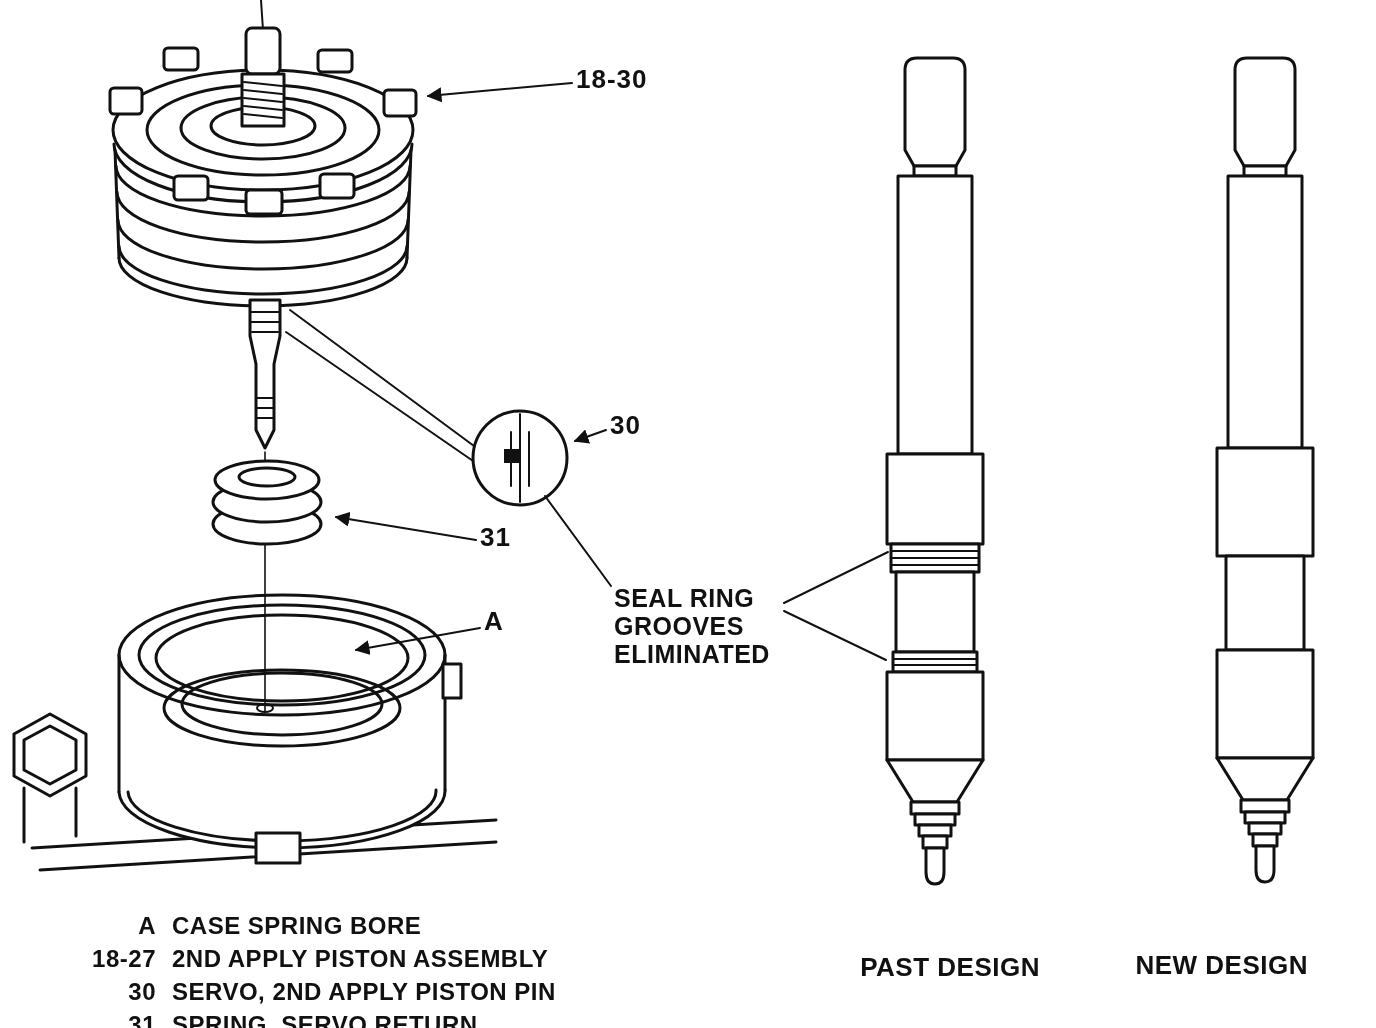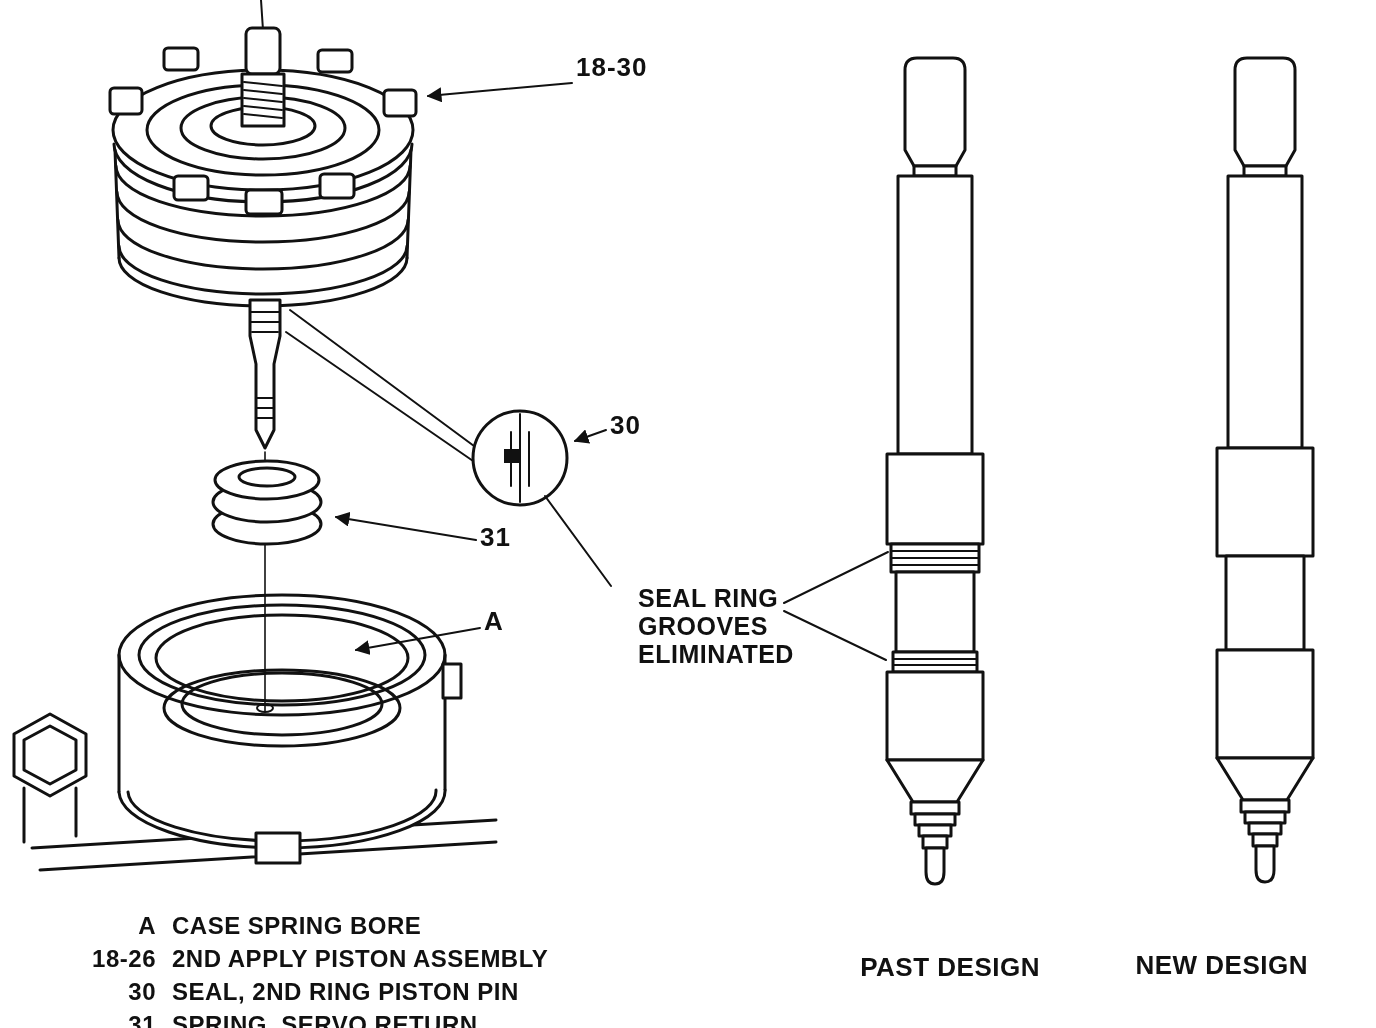--- a/index.html
+++ b/index.html
@@ -14,21 +14,21 @@
     stroke:var(--ink,#111111);stroke-width:3;fill:none;
     stroke-linejoin:round;stroke-linecap:round;
   }
   #diagram-svg .wh{fill:var(--background,#ffffff);}
   #diagram-svg .inkfill{fill:var(--ink,#111111);stroke:none;}
   #diagram-svg .thin{stroke-width:2;}
   #diagram-svg .t15{stroke-width:1.6;}
   #diagram-svg marker path{fill:var(--ink,#111111);stroke:none;}
   .lbl{position:absolute;font-weight:bold;white-space:nowrap;color:var(--ink,#111111);}
   .callout{font-size:26px;letter-spacing:1px;}
-  .note{font-size:25px;line-height:28px;white-space:pre-line;letter-spacing:.5px;margin-left:24px;}
+  .note{font-size:25px;line-height:28px;white-space:pre-line;letter-spacing:.5px;}
   .design{font-size:26px;width:200px;text-align:right;letter-spacing:.5px;}
   #legend{
     position:absolute;left:86px;top:912px;
     display:grid;grid-template-columns:70px auto;column-gap:16px;row-gap:5px;
     font-size:24px;font-weight:bold;letter-spacing:.5px;color:var(--ink,#111111);
   }
   #legend .num{text-align:right;}
 </style>
 </head>
 <body>
@@ -171,40 +171,40 @@
       <rect x="1217" y="650" width="96" height="108" class="wh"></rect>
       <polygon points="1217,758 1313,758 1287,800 1243,800" class="wh"></polygon>
       <rect x="1241" y="800" width="48" height="12" class="wh"></rect>
       <rect x="1245" y="812" width="40" height="11" class="wh"></rect>
       <rect x="1249" y="823" width="32" height="11" class="wh"></rect>
       <rect x="1253" y="834" width="24" height="12" class="wh"></rect>
       <path d="M1256,846 L1274,846 L1274,870 Q1274,882 1265,882 Q1256,882 1256,870 Z" class="wh"></path>
     </g>
   </svg>
 
-  <div class="lbl callout" style="left:576px;top:52px;">18-30</div>
+  <div class="lbl callout" style="left:576px;top:64px;">18-30</div>
 
   <div class="lbl callout" style="left:610px;top:410px;">30</div>
 
   <div class="lbl callout" style="left:480px;top:522px;">31</div>
 
   <div class="lbl callout" style="left:484px;top:606px;">A</div>
 
   <div class="lbl note" style="left:614px;top:584px;">SEAL RING
 GROOVES
 ELIMINATED</div>
 
   <div class="lbl design" style="left:840px;top:952px;">PAST DESIGN</div>
 
   <div class="lbl design" style="left:1108px;top:950px;">NEW DESIGN</div>
 
   <div id="legend">
     <div class="num">A</div>
     <div class="desc">CASE SPRING BORE</div>
-    <div class="num">18-26</div>
+    <div class="num">18-27</div>
     <div class="desc">2ND APPLY PISTON ASSEMBLY</div>
     <div class="num">30</div>
-    <div class="desc">SEAL, 2ND RING PISTON PIN</div>
+    <div class="desc">SERVO, 2ND APPLY PISTON PIN</div>
     <div class="num">31</div>
     <div class="desc">SPRING, SERVO RETURN</div>
   </div>
 
 </div>
 
 </body></html>

